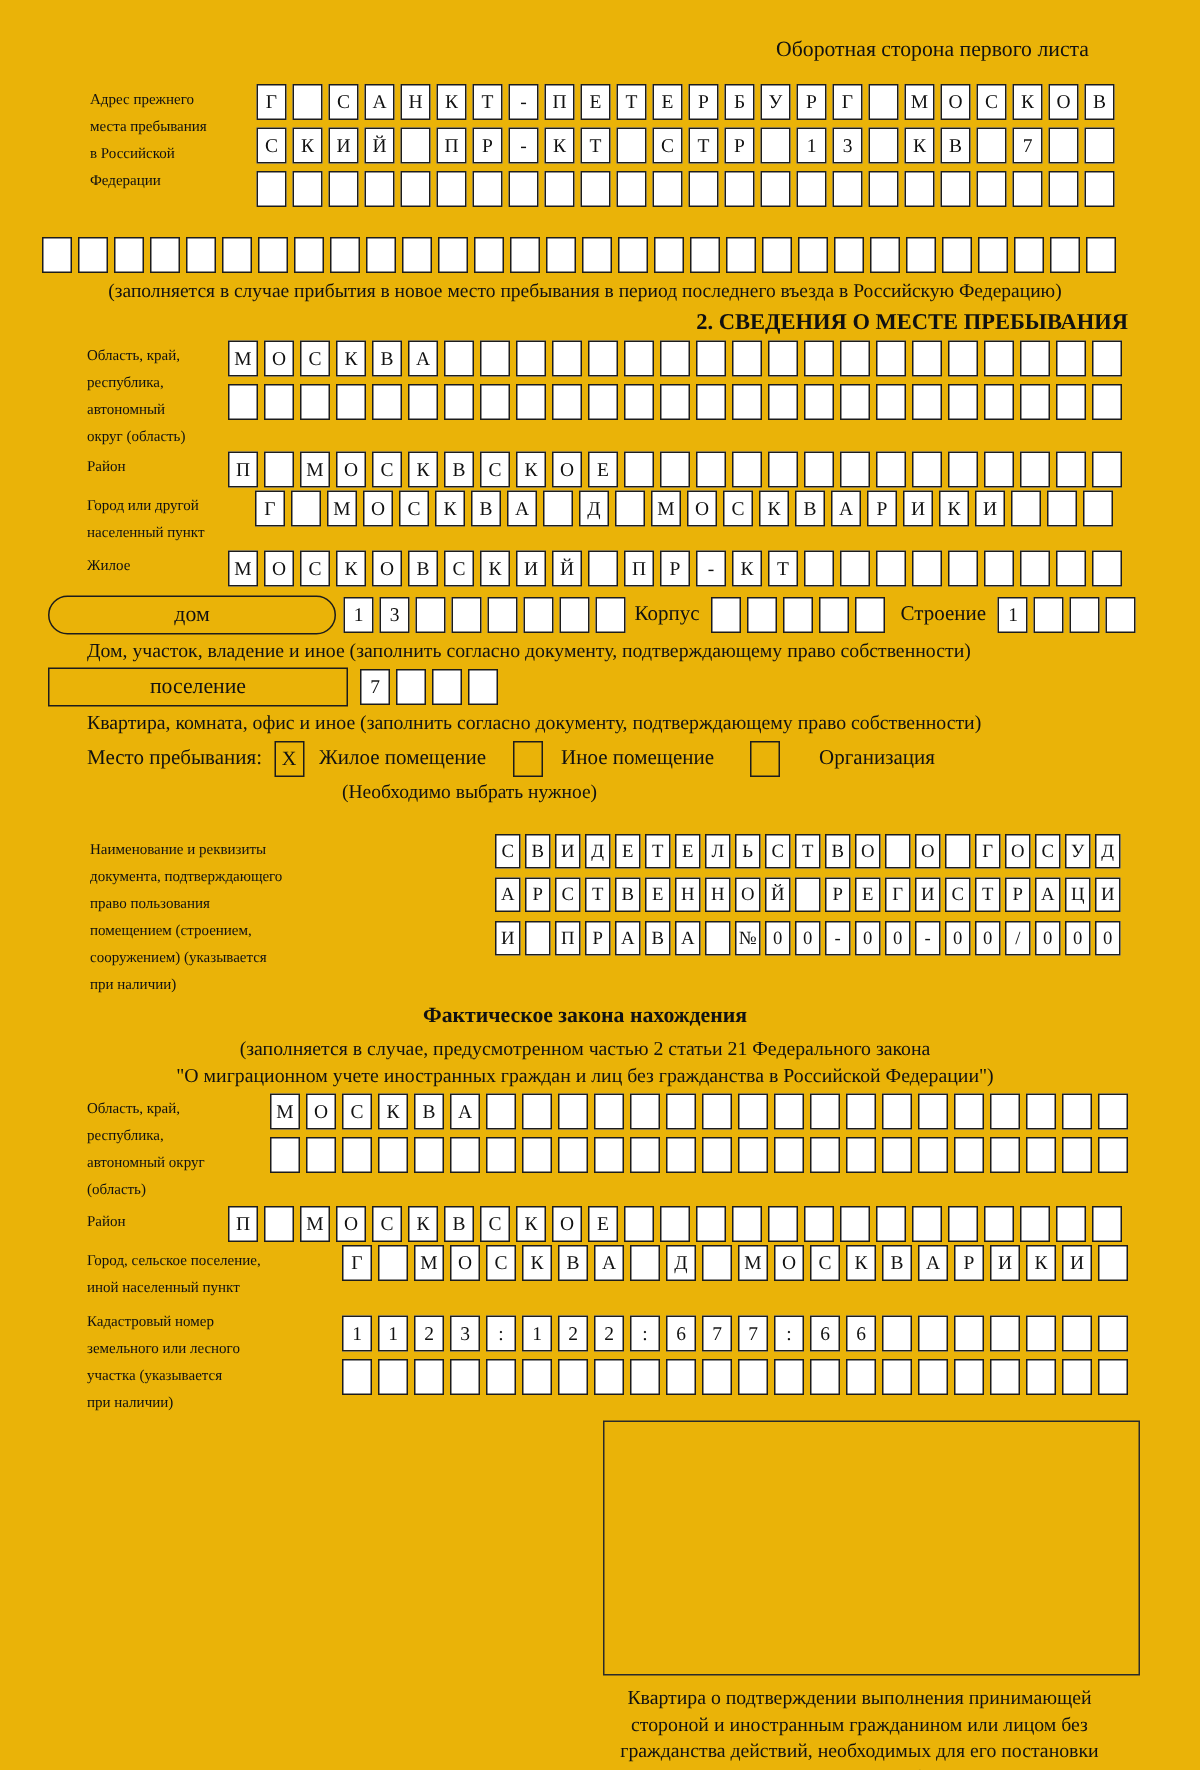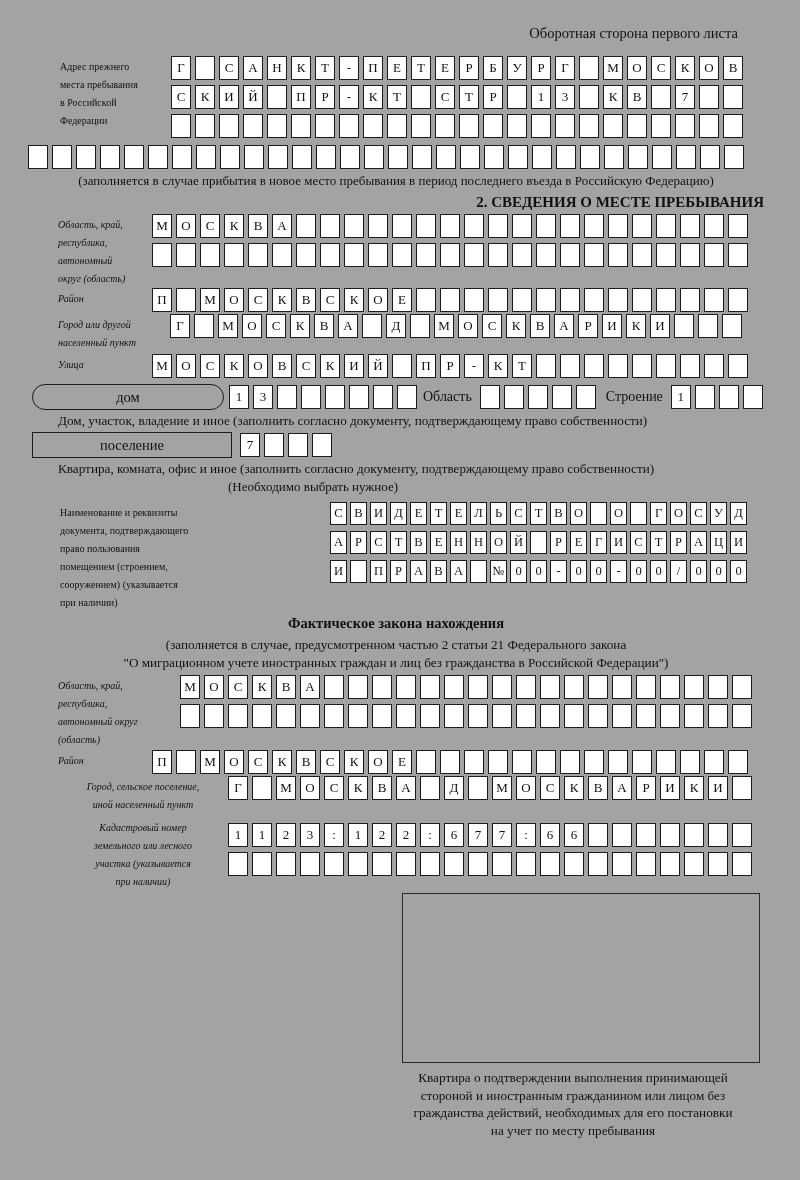--- a/index.html
+++ b/index.html
@@ -1,26 +1,26 @@
 <!DOCTYPE html>
 <html><head>
 <meta charset="utf-8">
 <style>
   html,body{margin:0;padding:0;background:#fff;}
   .page{position:relative;width:800px;height:1180px;box-sizing:border-box;
-        padding:0 36px 0 28px;background:#a3a3a3;color:#111;
+        padding:0 48px 0 28px;background:#eab308;color:#111;
         font-family:"Liberation Serif","DejaVu Serif",serif;overflow:hidden;}
   .head{padding-top:25px;padding-right:26px;text-align:right;font-size:14.5px;}
   .frow{display:flex;align-items:flex-start;}
   .ai-c{align-items:center;}
   .flabel{font-size:10px;line-height:18px;white-space:pre-line;box-sizing:border-box;flex:none;padding-top:2px;}
   .slabel{font-size:14px;line-height:18px;flex:none;}
   .w143{width:143px;} .w124{width:124px;} .w142{width:142px;} .w152{width:152px;}
-  .w200{width:200px;text-align:center;} .w302{width:302px;}
-  .pl30{padding-left:30px;font-style:italic;} .pl32{padding-left:32px;} .pr56{padding-right:56px;}
+  .w200{width:200px;} .w302{width:302px;}
+  .pl30{padding-left:30px;} .pl32{padding-left:32px;} .pr56{padding-right:56px;}
   .vstack{display:flex;flex-direction:column;gap:5px;}
   .cells{display:flex;gap:4px;flex-wrap:nowrap;}
   .cell{width:20px;height:24px;box-sizing:border-box;border:1.6px solid #1c1c1c;
         display:flex;align-items:center;justify-content:center;
         font-size:13px;flex:none;background:#fff;}
   .cells.sm{gap:3px;}
   .cells.sm .cell{width:17px;height:23px;font-size:12.5px;}
   .wide-box{height:26px;box-sizing:border-box;border:1.6px solid #1c1c1c;
         display:flex;align-items:center;justify-content:center;font-size:14.5px;flex:none;}
   .chk{width:20px;height:24px;box-sizing:border-box;border:1.6px solid #1c1c1c;
@@ -28,21 +28,21 @@
   .note{font-size:13px;line-height:17px;}
   .center{text-align:center;}
   .cap{font-size:13.2px;line-height:17px;padding-left:30px;}
   .sect-title{text-align:right;font-weight:bold;font-size:15px;line-height:19px;}
   .sub-title{text-align:center;font-weight:bold;font-size:14.5px;line-height:19px;}
   .cnote{text-align:center;font-size:13.2px;line-height:18px;white-space:pre-line;}
   .stamp-wrap{width:398px;margin-left:346px;}
   .stamp-box{width:358px;height:170px;margin-left:28px;box-sizing:border-box;border:1.6px solid #2a2a2a;}
   .stamp-caption{text-align:center;font-size:13.2px;line-height:17.5px;white-space:pre-line;margin-top:6px;}
   .mt1{margin-top:1px;}.mt2{margin-top:2px;}.mt3{margin-top:3px;}.mt4{margin-top:4px;}
-  .mt5{margin-top:7px;}.mt6{margin-top:6px;}.mt14{margin-top:14px;}
+  .mt5{margin-top:20px;}.mt6{margin-top:6px;}.mt14{margin-top:14px;}
   .ml4{margin-left:4px;}.ml5{margin-left:5px;}.ml6{margin-left:6px;}.ml8{margin-left:8px;}
   .ml10{margin-left:10px;}.ml12{margin-left:12px;}.ml18{margin-left:18px;}
   .ml24{margin-left:24px;}.ml26{margin-left:26px;}.ml200{margin-left:200px;}
 </style>
 </head>
 <body>
 
 <div class="page">
 
   <div class="head">Оборотная сторона первого листа</div>
@@ -288,21 +288,21 @@
         <span class="cell">И</span>
         <span class="cell">К</span>
         <span class="cell">И</span>
         <span class="cell"></span>
         <span class="cell"></span>
         <span class="cell"></span>
       </div>
   </div>
 
   <div class="frow mt2">
-    <div class="flabel w124 pl30">Улица</div>
+    <div class="flabel w124 pl30">Жилое</div>
     <div class="cells">
         <span class="cell">М</span>
         <span class="cell">О</span>
         <span class="cell">С</span>
         <span class="cell">К</span>
         <span class="cell">О</span>
         <span class="cell">В</span>
         <span class="cell">С</span>
         <span class="cell">К</span>
         <span class="cell">И</span>
@@ -330,21 +330,21 @@
     <div class="cells ml5">
         <span class="cell">1</span>
         <span class="cell">3</span>
         <span class="cell"></span>
         <span class="cell"></span>
         <span class="cell"></span>
         <span class="cell"></span>
         <span class="cell"></span>
         <span class="cell"></span>
       </div>
-    <div class="slabel ml6">Область</div>
+    <div class="slabel ml6">Корпус</div>
     <div class="cells ml8">
         <span class="cell"></span>
         <span class="cell"></span>
         <span class="cell"></span>
         <span class="cell"></span>
         <span class="cell"></span>
       </div>
     <div class="slabel ml10">Строение</div>
     <div class="cells ml8">
         <span class="cell">1</span>
@@ -359,20 +359,29 @@
     <div class="wide-box ml4" style="width:200px;">поселение</div>
     <div class="cells ml8">
         <span class="cell">7</span>
         <span class="cell"></span>
         <span class="cell"></span>
         <span class="cell"></span>
       </div>
   </div>
   <div class="cap mt2">Квартира, комната, офис и иное (заполнить согласно документу, подтверждающему право собственности)</div>
 
+  <div class="frow ai-c mt4">
+    <div class="slabel pl30">Место пребывания:</div>
+    <div class="chk ml8">X</div>
+    <div class="slabel ml10">Жилое помещение</div>
+    <div class="chk ml18"></div>
+    <div class="slabel ml12">Иное помещение</div>
+    <div class="chk ml24"></div>
+    <div class="slabel ml26">Организация</div>
+  </div>
   <div class="note ml200 mt1">(Необходимо выбрать нужное)</div>
 
   <div class="frow mt5">
     <div class="flabel w302 pl32 pr56">Наименование и реквизиты
 документа, подтверждающего
 право пользования
 помещением (строением,
 сооружением) (указывается
 при наличии)</div>
     <div class="vstack" style="gap:6px;">

